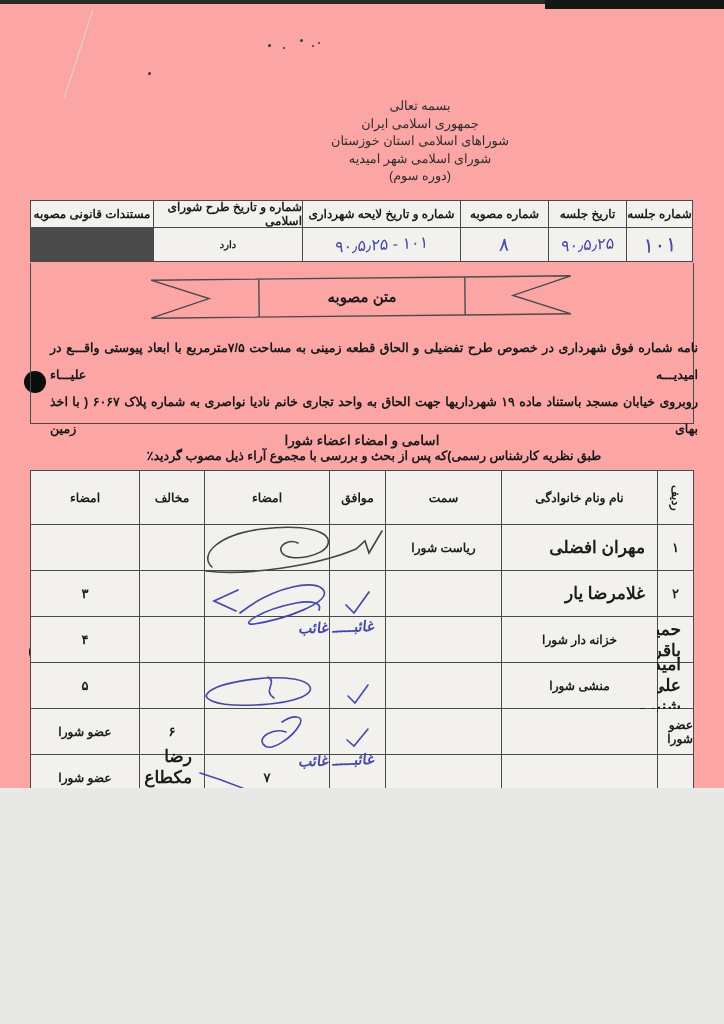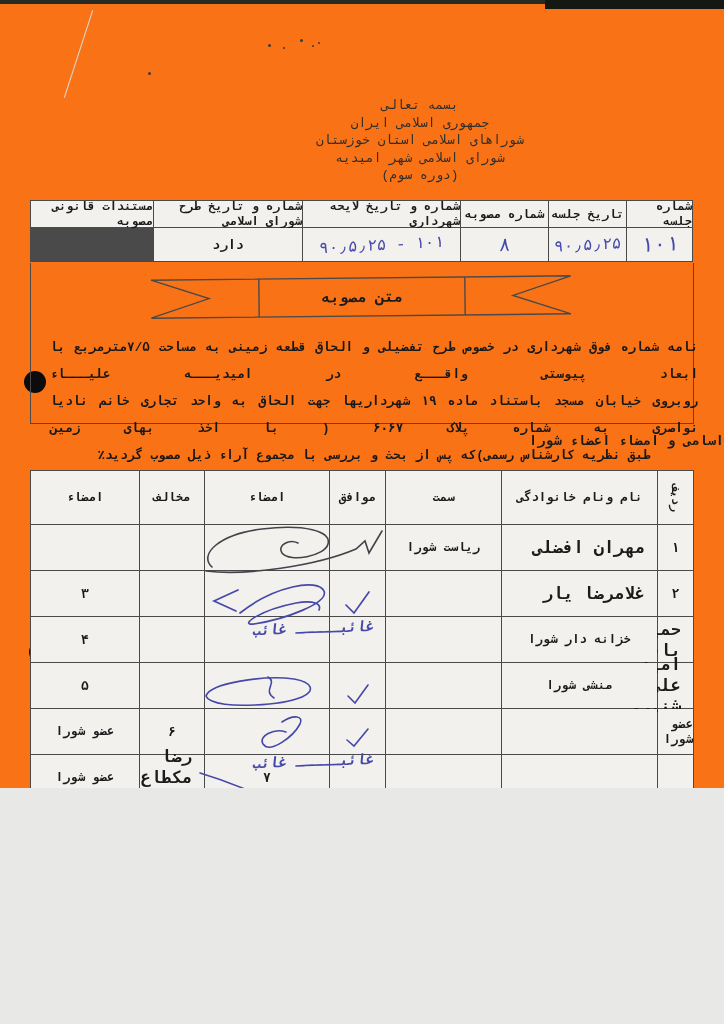--- a/index.html
+++ b/index.html
@@ -1,17 +1,17 @@
 <!DOCTYPE html>
 <html lang="fa" dir="rtl"><head>
 <meta charset="utf-8">
 <style>
   html,body{margin:0;padding:0;background:#e8e8e6;}
   #stage{position:relative;width:724px;height:788px;margin:0 auto;overflow:hidden;
-         background:#f97316;font-family:Liberation Mono, monospace;color:#1b1b1b;}
+         background:#fca5a5;font-family:Liberation Sans, sans-serif;color:#1b1b1b;}
   
   .edge-top{position:absolute;left:0;top:0;width:724px;height:4px;background:#272b26;}
   .edge-top-right{position:absolute;left:545px;top:0;width:179px;height:9px;background:#141813;}
   .edge-bottom{position:absolute;left:0;top:1015px;width:724px;height:1px;background:#c6c7cb;opacity:.7;}
   .paper-crease{position:absolute;left:78px;top:8px;width:1px;height:92px;background:#d8d8d2;transform:rotate(18deg);}
   .speck{position:absolute;background:#3a3a38;border-radius:50%;}
   .hole{position:absolute;background:#0c0c0c;border-radius:50%;}
   
   .letterhead{position:absolute;left:250px;top:97px;width:340px;text-align:center;
               font-size:12.8px;line-height:17.5px;color:#2e2e2e;}
@@ -32,21 +32,21 @@
   #text-box{position:absolute;left:30px;top:263px;width:662px;height:160px;
             border:1px solid #4a4a4a;border-top:none;}
   #ribbon{position:absolute;left:120px;top:12px;width:420px;height:44px;transform:rotate(-0.6deg);}
   #ribbon .label{position:absolute;left:108px;top:0;width:206px;height:44px;display:flex;
                  align-items:center;justify-content:center;font-weight:bold;font-size:15px;}
   #body-text{position:absolute;left:7px;top:72px;width:648px;direction:rtl;
              font-size:12.6px;font-weight:bold;line-height:27px;color:#181818;margin-left:12px;}
   #body-text .just{text-align:justify;text-align-last:justify;}
   #body-text .cent{text-align:center;}
   
-  #section-title{position:absolute;left:0;top:432px;width:724px;text-align:right;
+  #section-title{position:absolute;left:0;top:432px;width:724px;text-align:center;
                  font-weight:bold;font-size:13.5px;}
   
   #members-table{left:30px;top:470px;
       grid-template-columns:35px 155px 115px 55px 124px 64px 108px;
       grid-template-rows:53px repeat(7,45px);}
   #members-table .hdr{font-size:12.3px;}
   #members-table .name{justify-content:flex-start;padding-right:12px;font-size:17px;}
   #members-table .pos{font-size:12.2px;}
   #members-table .num{font-size:13px;}
   .vrot{transform:rotate(90deg);font-size:11.5px;}
@@ -94,21 +94,21 @@
       </div>
     <div class="cell">
         <span class="hw" style="font-size:16px" dir="ltr">۹۰٫۵٫۲۵</span>
       </div>
     <div class="cell">
         <span class="hw" style="font-size:19px">۸</span>
       </div>
     <div class="cell">
         <span class="hw" style="font-size:16px" dir="ltr">۹۰٫۵٫۲۵ - ۱۰۱</span>
       </div>
-    <div class="cell" style="font-size:13px">
+    <div class="cell" style="font-size:10px">
         <span>دارد</span>
       </div>
   </div>
 
   <div id="text-box">
     <div id="ribbon">
       <svg width="420" height="44" viewBox="0 0 420 44">
         <path d="M0,3 H420 M0,41 H420 M0,3 L58,22 L0,41 M420,3 L362,22 L420,41 M108,3 V41 M314,3 V41" fill="none" stroke="#4a4a4a" stroke-width="1.4"></path>
       </svg>
       <div class="label">متن مصوبه</div>

